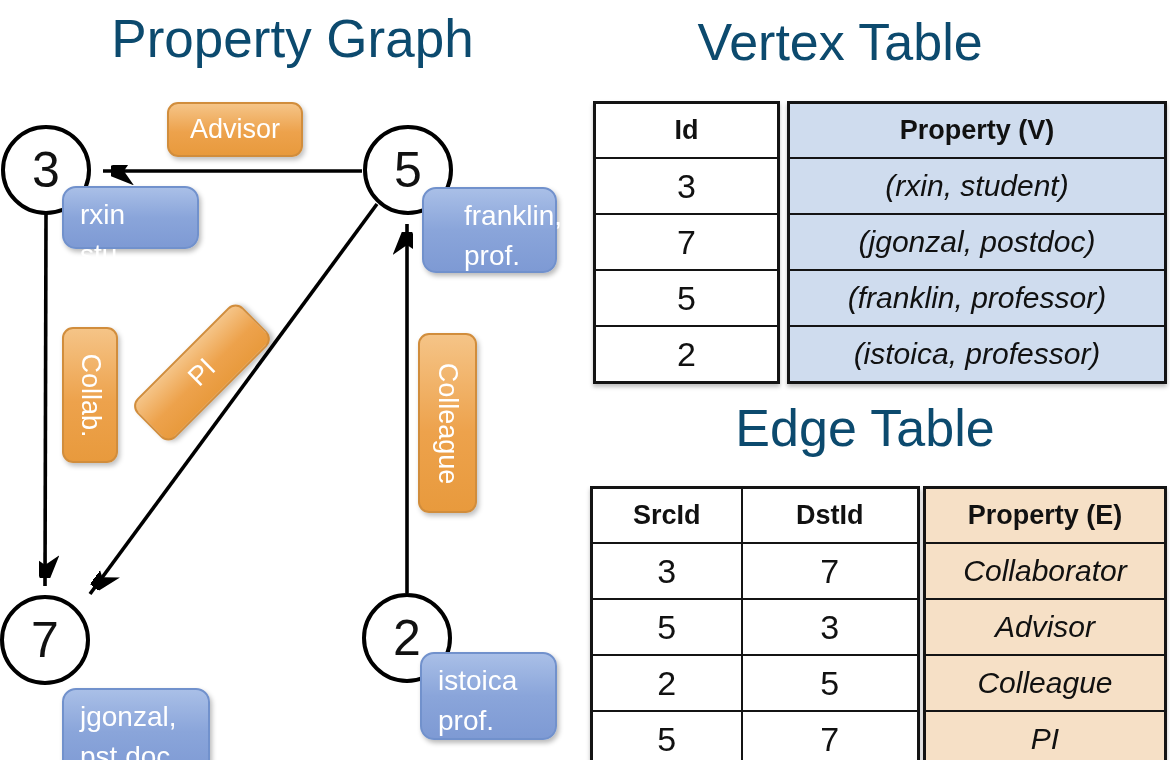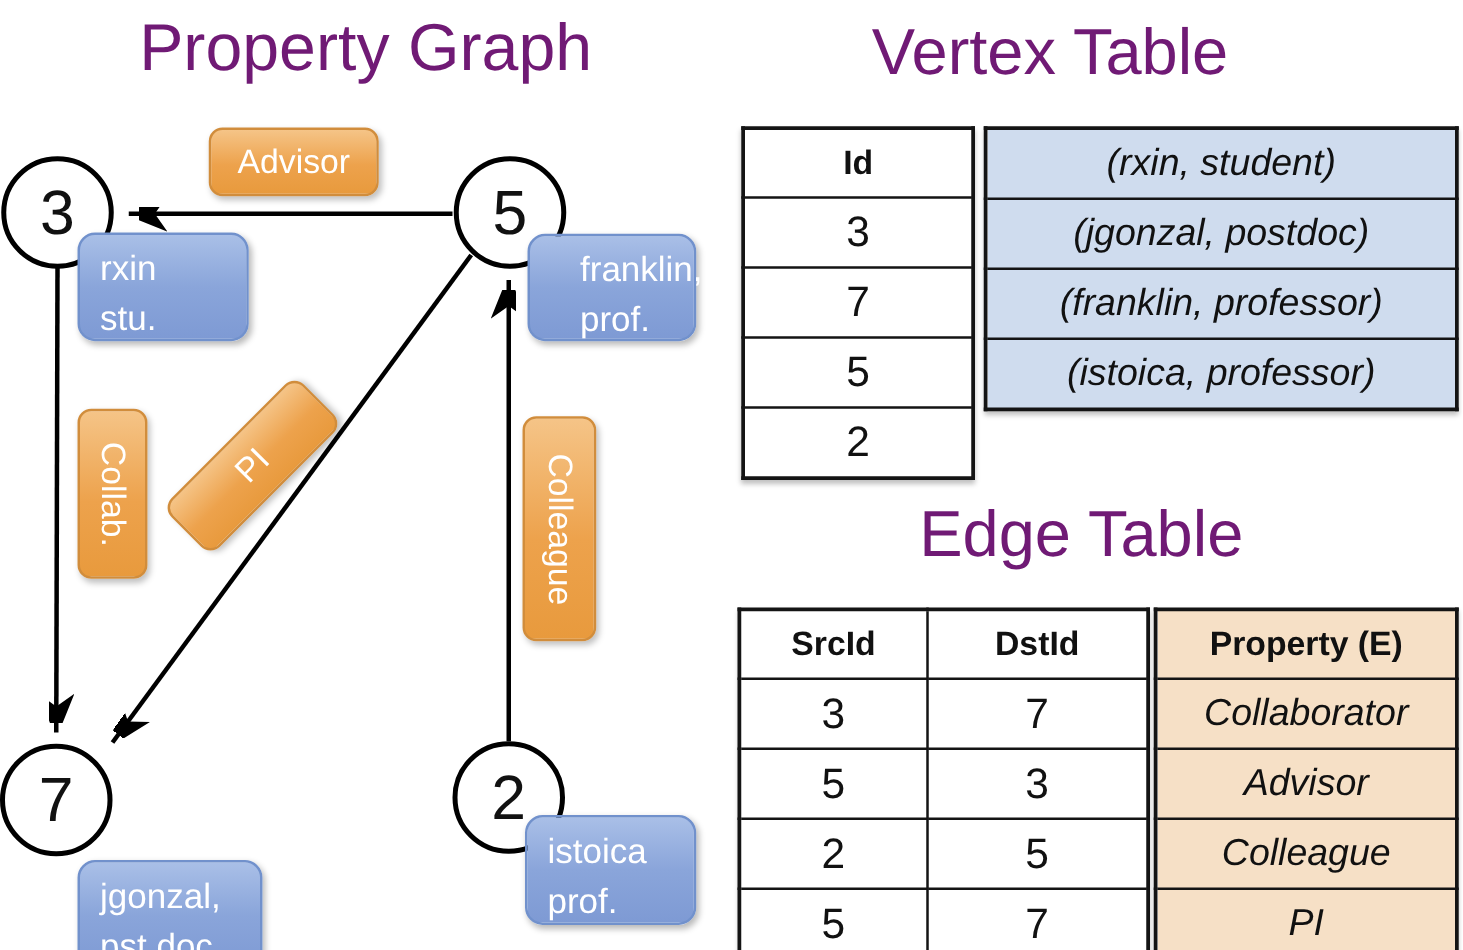--- a/index.html
+++ b/index.html
@@ -4,21 +4,21 @@
 <style>
   html,body{margin:0;padding:0;background:#ffffff;}
   .canvas{
     position:relative;width:1170px;height:760px;overflow:hidden;
     background:#ffffff;
     font-family:"Liberation Sans", sans-serif;
     color:#111;
   }
   .title{
     position:absolute;text-align:center;
-    font-size:53px;font-weight:400;letter-spacing:0px;color:#701a75;
+    font-size:53px;font-weight:400;letter-spacing:0px;color:#0c4a6e;
   }
   
   .edges-svg{position:absolute;left:0;top:0;}
   .node{
     position:absolute;width:90px;height:90px;box-sizing:border-box;
     border:4px solid #000;border-radius:50%;background:#fff;
     display:flex;align-items:center;justify-content:center;
     font-size:50px;font-weight:400;color:#111;
   }
   .vbox{
@@ -76,21 +76,21 @@
   <div class="node" style="left:363px;top:125px;">
     <span>5</span>
   </div>
   <div class="node" style="left:0px;top:595px;">
     <span>7</span>
   </div>
   <div class="node" style="left:362px;top:593px;">
     <span>2</span>
   </div>
 
-  <div class="vbox" style="left:62px;top:186px;width:137px;height:87px;">
+  <div class="vbox" style="left:62px;top:186px;width:137px;height:63px;">
     <div>rxin</div>
     <div>stu.</div>
   </div>
   <div class="vbox" style="left:422px;top:187px;width:135px;height:86px;padding-left:40px;">
     <div>franklin,</div>
     <div>prof.</div>
   </div>
   <div class="vbox" style="left:62px;top:688px;width:148px;height:88px;">
     <div>jgonzal,</div>
     <div>pst.doc.</div>
@@ -130,20 +130,23 @@
           <td>5</td>
         </tr>
     <tr>
           <td>2</td>
         </tr>
   </tbody>
     </table>
 
   <table class="bg-blue" style="left:787px;top:101px;width:380px;">
     <tbody>
+        <tr>
+          <th>Property (V)</th>
+        </tr>
     <tr>
           <td class="prop">(rxin, student)</td>
         </tr>
     <tr>
           <td class="prop">(jgonzal, postdoc)</td>
         </tr>
     <tr>
           <td class="prop">(franklin, professor)</td>
         </tr>
     <tr>

